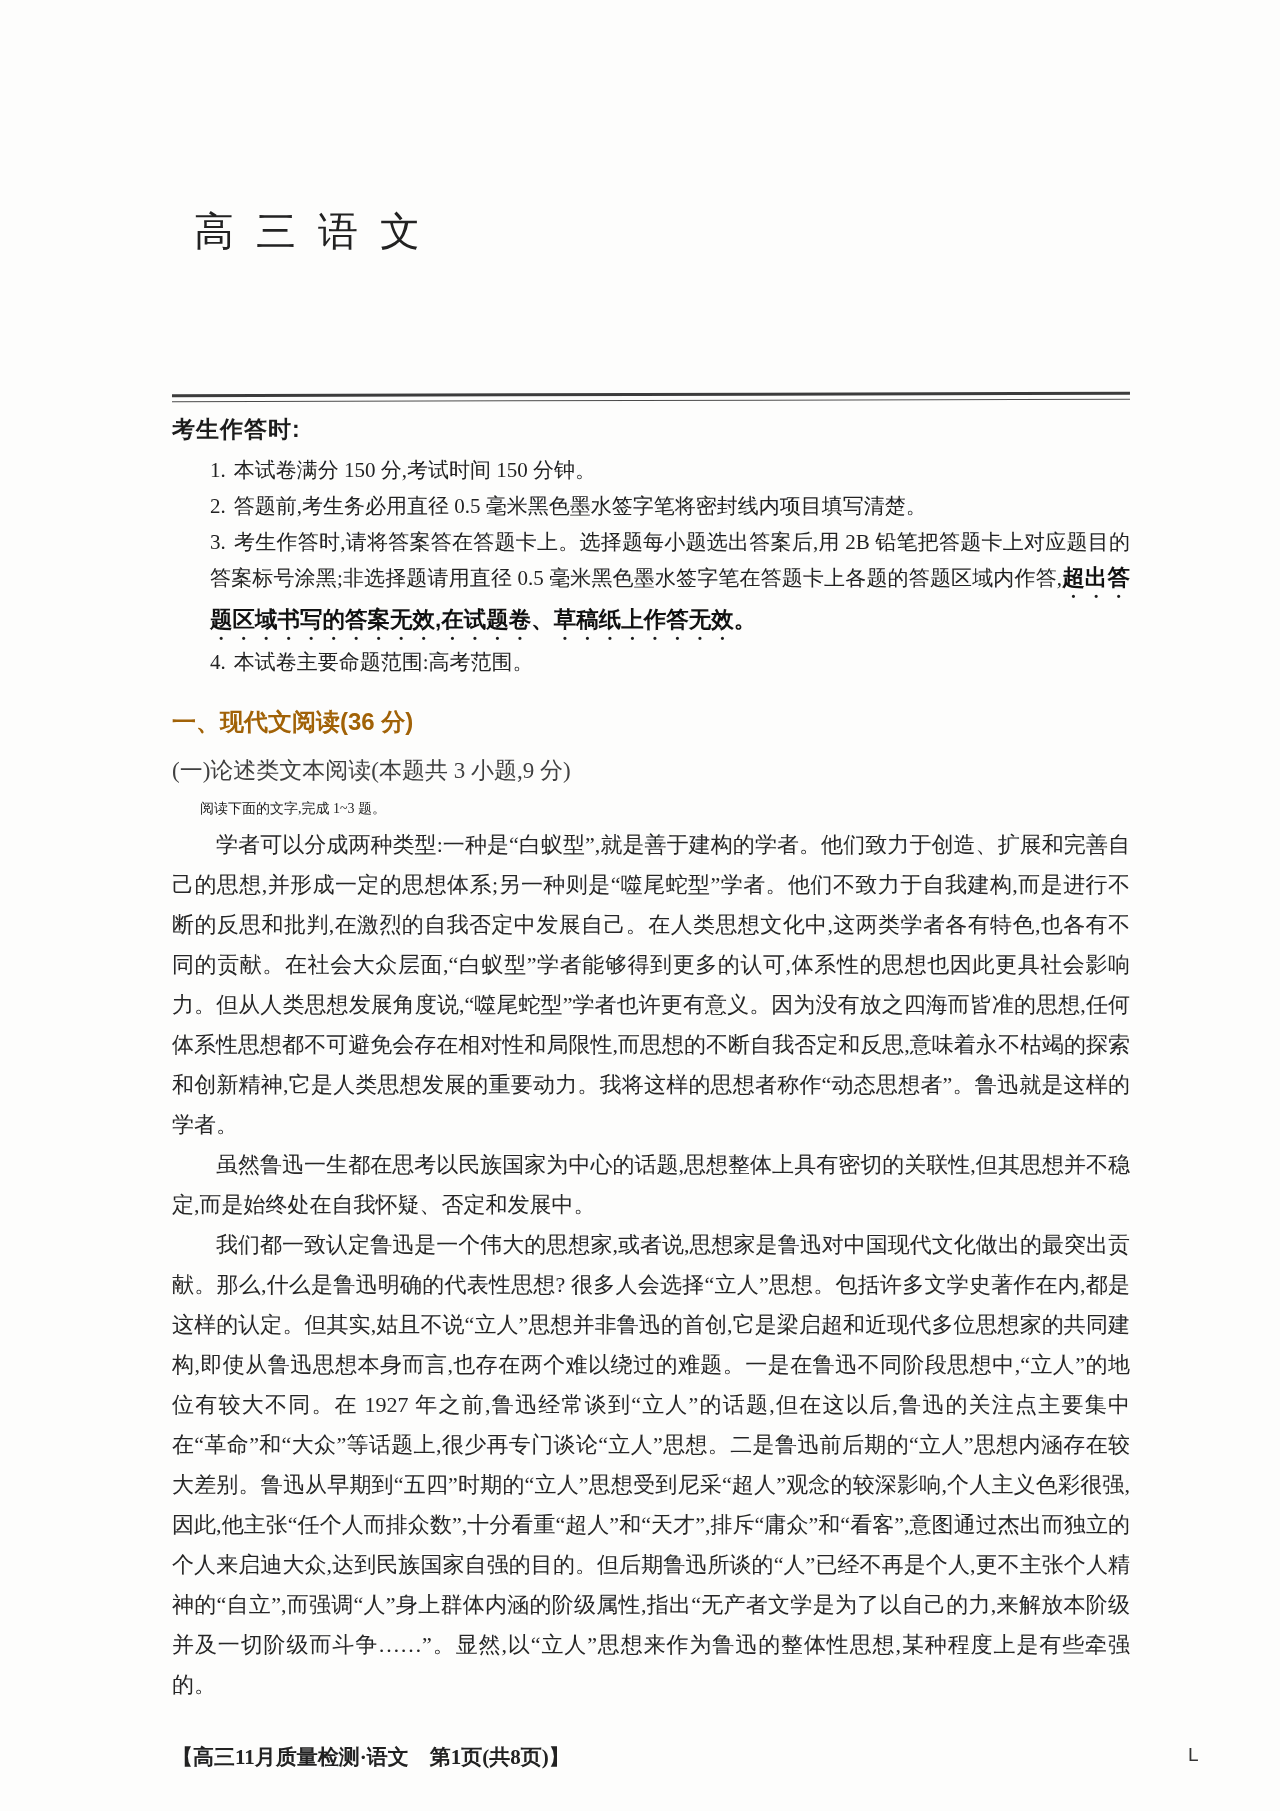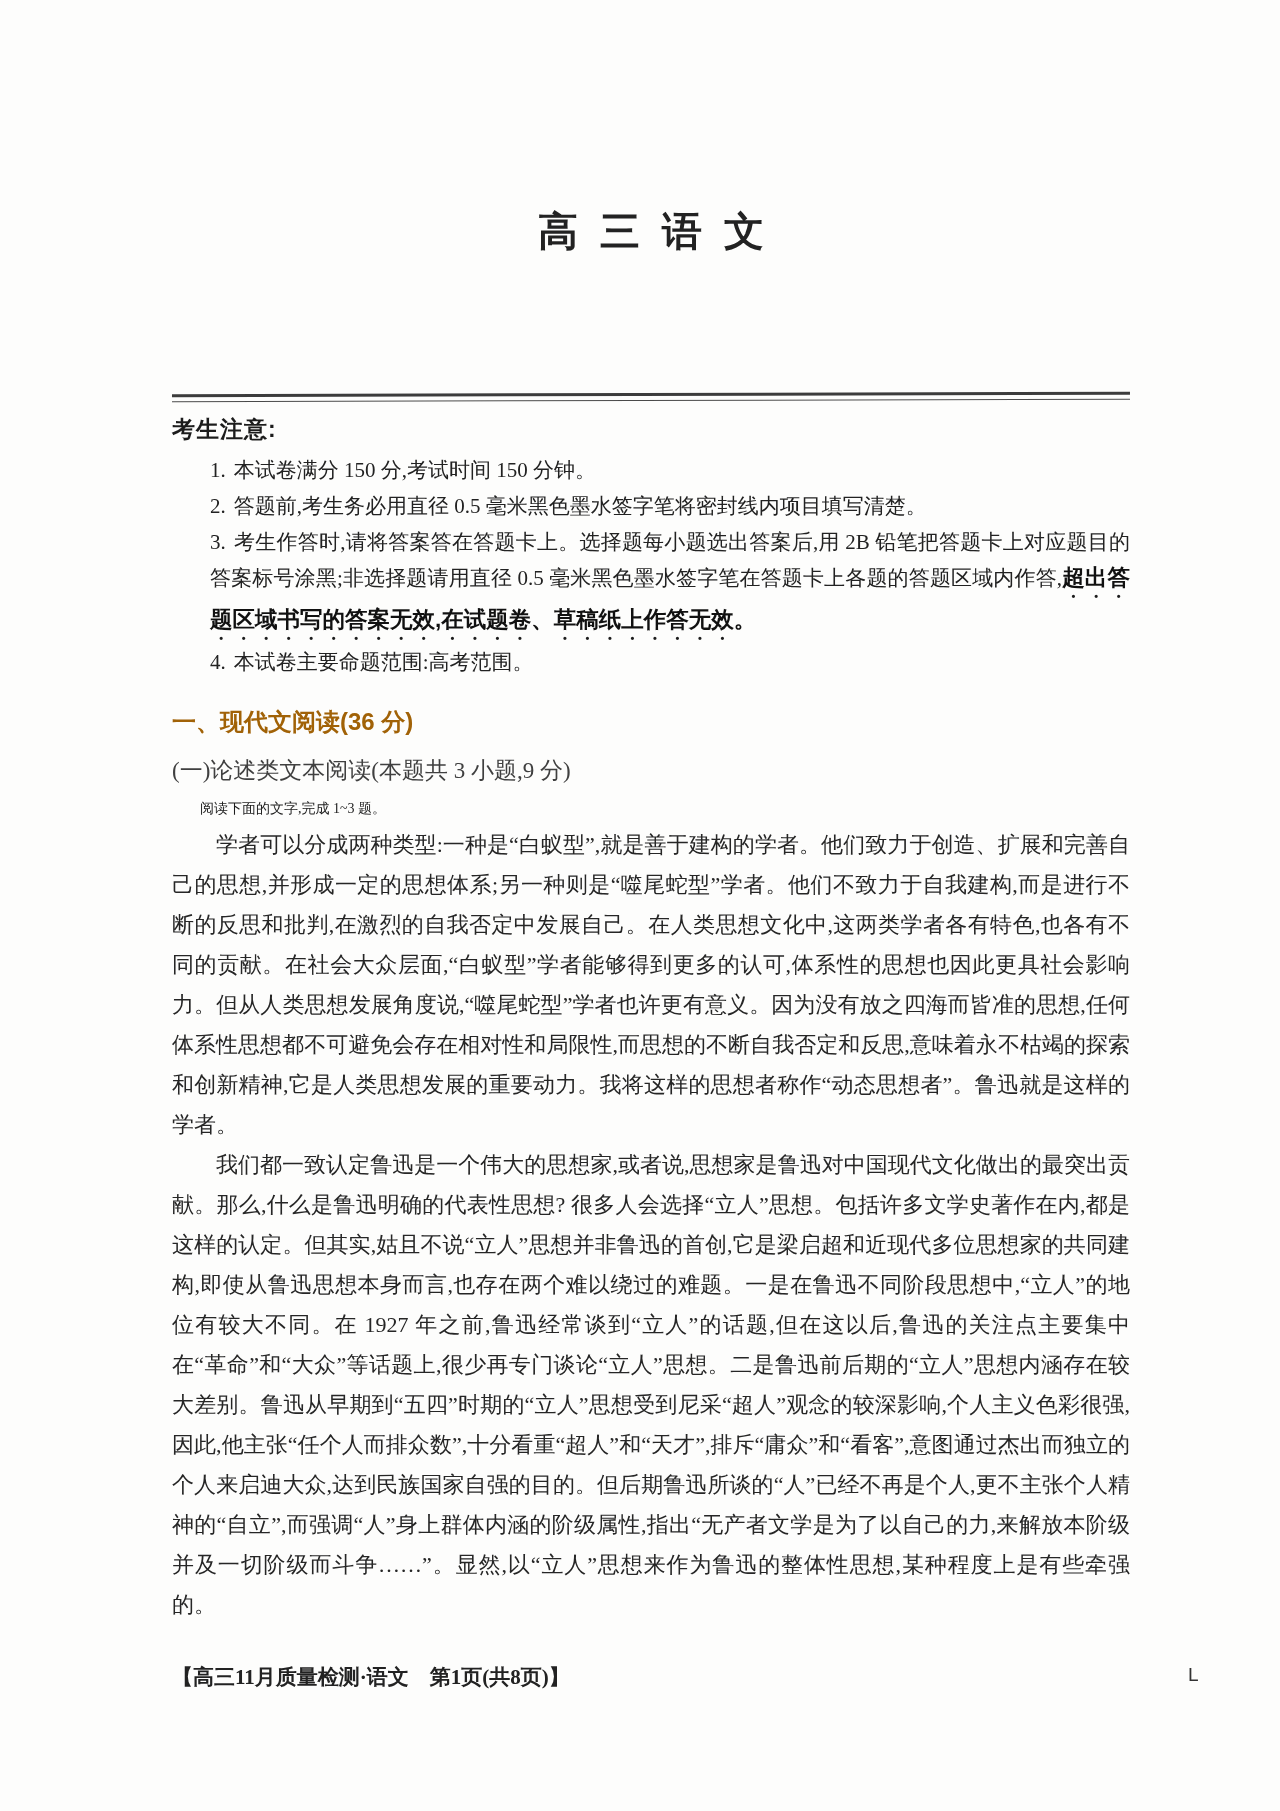--- a/index.html
+++ b/index.html
@@ -17,23 +17,23 @@
     font-family: "Liberation Serif", serif;
     color: #1c1c1c;
   }
   .content {
     position: relative;
     width: 958px;
     margin-left: 172px;
   }
   .doc-title {
     padding-top: 204px;
-    text-align: center;
+    text-align: left;
     font-size: 40px;
-    font-weight: 700;
+    font-weight: 400;
     letter-spacing: 0.55em;
     text-indent: 0.55em;
     color: #222;
   }
   .rule {
     margin-top: 134px;
     height: 4px;
     border-top: 3px solid #3c3c3c;
     border-bottom: 1.5px solid #4a4a4a;
     transform: rotate(-0.15deg);
@@ -112,21 +112,21 @@
 </head>
 <body>
 
 <div class="page">
   <div class="content">
 
     <div class="doc-title">高三语文</div>
 
     <div class="rule"></div>
 
-    <div class="notice-heading">考生注意:</div>
+    <div class="notice-heading">考生作答时:</div>
 
     <div class="notice-list">
       <div class="notice-item">
         <span class="num">1.</span><span>本试卷满分 150 分,考试时间 150 分钟。</span>
       </div>
       <div class="notice-item">
         <span class="num">2.</span><span>答题前,考生务必用直径 0.5 毫米黑色墨水签字笔将密封线内项目填写清楚。</span>
       </div>
       <div class="notice-item">
         <span class="num">3.</span><span>考生作答时,请将答案答在答题卡上。选择题每小题选出答案后,用 2B 铅笔把答题卡上对应题目的答案标号涂黑;非选择题请用直径 0.5 毫米黑色墨水签字笔在答题卡上各题的答题区域内作答,</span><span class="notice-emphasis">超出答题区域书写的答案无效,在试题卷、草稿纸上作答无效。</span>
@@ -137,20 +137,21 @@
     </div>
 
     <div class="section-heading">一、现代文阅读(36 分)</div>
 
     <div class="subsection-heading">(一)论述类文本阅读(本题共 3 小题,9 分)</div>
 
     <div class="instruction">阅读下面的文字,完成 1~3 题。</div>
 
     <div class="passage">
       <p>学者可以分成两种类型:一种是“白蚁型”,就是善于建构的学者。他们致力于创造、扩展和完善自己的思想,并形成一定的思想体系;另一种则是“噬尾蛇型”学者。他们不致力于自我建构,而是进行不断的反思和批判,在激烈的自我否定中发展自己。在人类思想文化中,这两类学者各有特色,也各有不同的贡献。在社会大众层面,“白蚁型”学者能够得到更多的认可,体系性的思想也因此更具社会影响力。但从人类思想发展角度说,“噬尾蛇型”学者也许更有意义。因为没有放之四海而皆准的思想,任何体系性思想都不可避免会存在相对性和局限性,而思想的不断自我否定和反思,意味着永不枯竭的探索和创新精神,它是人类思想发展的重要动力。我将这样的思想者称作“动态思想者”。鲁迅就是这样的学者。</p>
+      <p>虽然鲁迅一生都在思考以民族国家为中心的话题,思想整体上具有密切的关联性,但其思想并不稳定,而是始终处在自我怀疑、否定和发展中。</p>
       <p>我们都一致认定鲁迅是一个伟大的思想家,或者说,思想家是鲁迅对中国现代文化做出的最突出贡献。那么,什么是鲁迅明确的代表性思想? 很多人会选择“立人”思想。包括许多文学史著作在内,都是这样的认定。但其实,姑且不说“立人”思想并非鲁迅的首创,它是梁启超和近现代多位思想家的共同建构,即使从鲁迅思想本身而言,也存在两个难以绕过的难题。一是在鲁迅不同阶段思想中,“立人”的地位有较大不同。在 1927 年之前,鲁迅经常谈到“立人”的话题,但在这以后,鲁迅的关注点主要集中在“革命”和“大众”等话题上,很少再专门谈论“立人”思想。二是鲁迅前后期的“立人”思想内涵存在较大差别。鲁迅从早期到“五四”时期的“立人”思想受到尼采“超人”观念的较深影响,个人主义色彩很强,因此,他主张“任个人而排众数”,十分看重“超人”和“天才”,排斥“庸众”和“看客”,意图通过杰出而独立的个人来启迪大众,达到民族国家自强的目的。但后期鲁迅所谈的“人”已经不再是个人,更不主张个人精神的“自立”,而强调“人”身上群体内涵的阶级属性,指出“无产者文学是为了以自己的力,来解放本阶级并及一切阶级而斗争……”。显然,以“立人”思想来作为鲁迅的整体性思想,某种程度上是有些牵强的。</p>
     </div>
 
     <div class="footer">
       <span>【高三11月质量检测·语文　第1页(共8页)】</span>
       <span class="edge-mark">L</span>
     </div>
 
   </div>
 </div>

